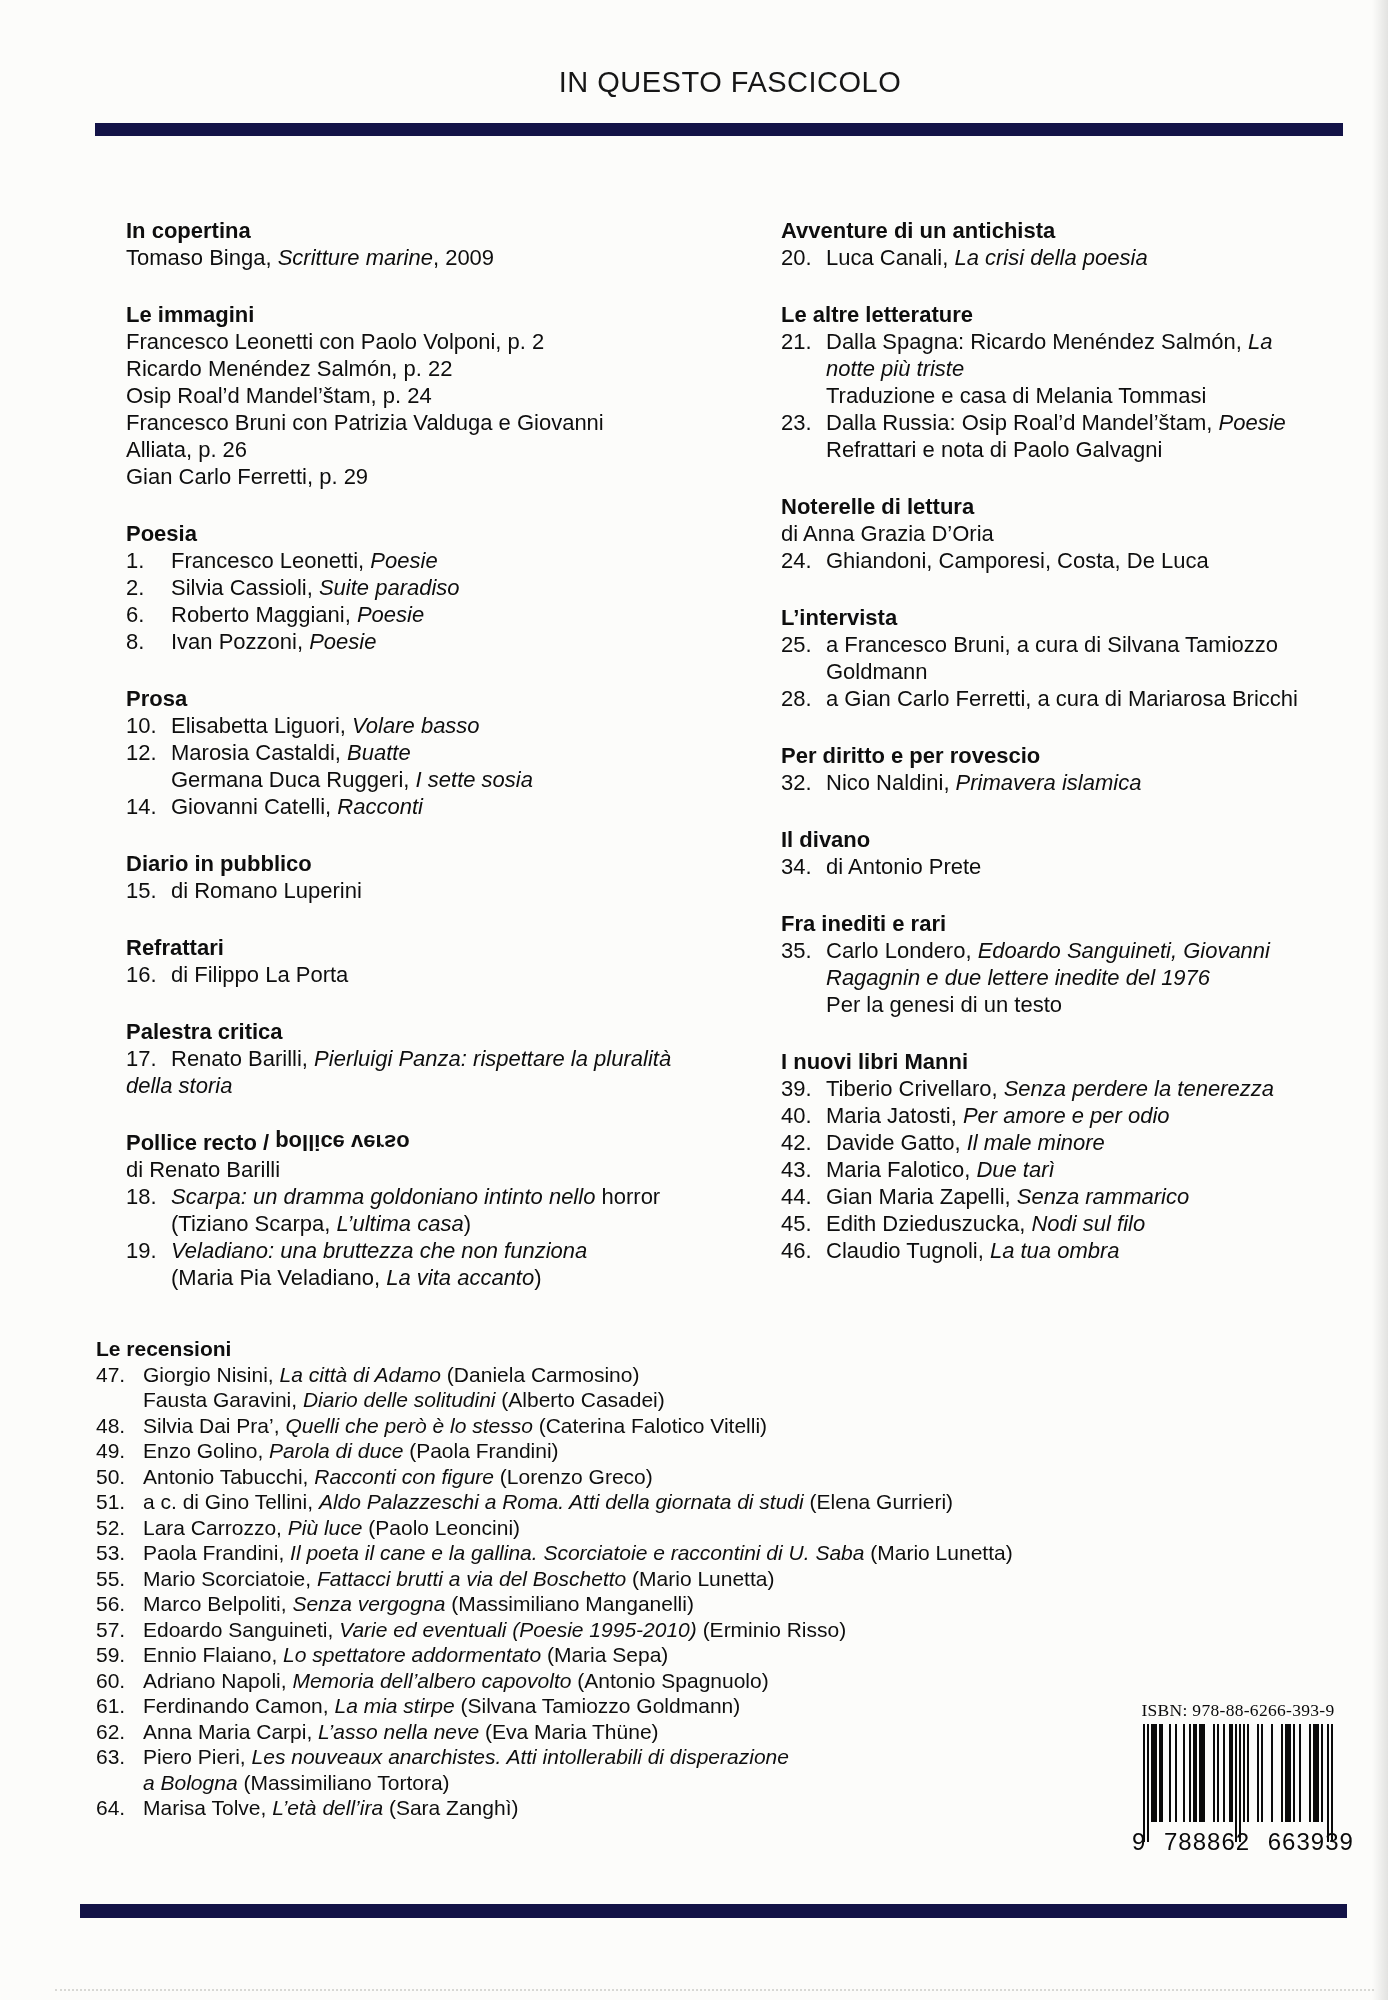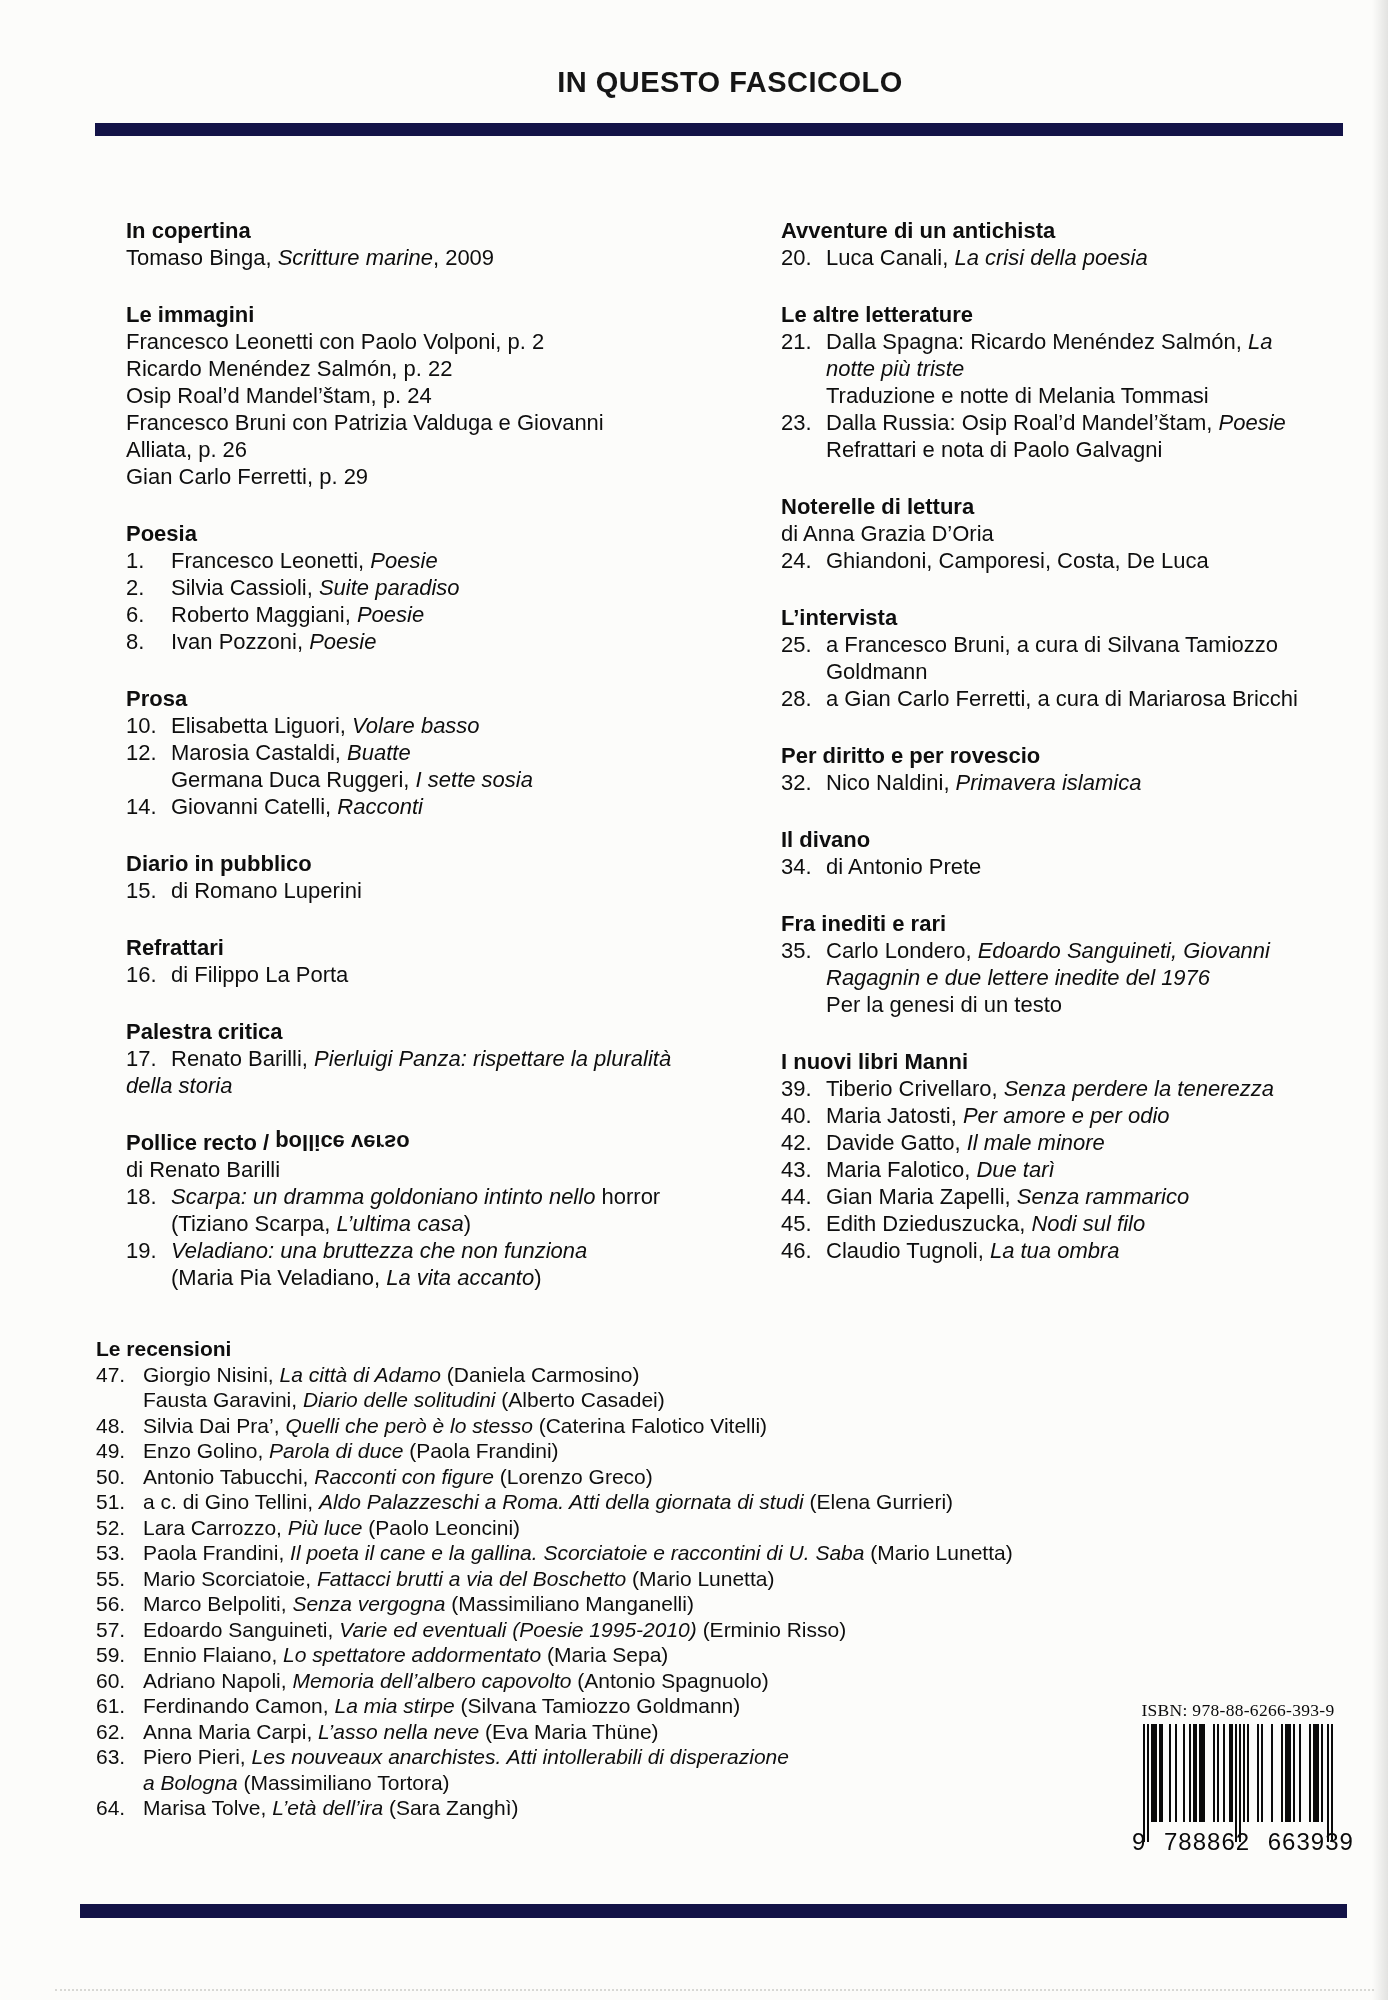--- a/index.html
+++ b/index.html
@@ -12,21 +12,21 @@
   .page-edge-right{
     position:absolute;top:0;right:0;width:16px;height:2000px;
     background:linear-gradient(to right,rgba(0,0,0,0) 0%,rgba(0,0,0,.04) 40%,rgba(0,0,0,.10) 100%);
   }
   .page-edge-bottom{
     position:absolute;left:55px;right:14px;top:1989px;
     border-top:2px dotted #c6c6c0;opacity:.65;
   }
   .title{
     position:absolute;left:300px;top:66px;width:860px;
-    text-align:center;font-size:29px;font-weight:700;letter-spacing:.5px;color:#161616;
+    text-align:center;font-size:29px;font-weight:400;letter-spacing:.5px;color:#161616;
     white-space:nowrap;
   }
   .rule{position:absolute;background:#131347;}
   .rule-top{left:95px;top:123px;width:1248px;height:13px;}
   .rule-bottom{left:80px;top:1904px;width:1267px;height:14px;}
   .col{position:absolute;top:217px;margin-left:26px;}
   .col-left{left:100px;width:640px;}
   .col-right{left:755px;width:610px;}
   .section{margin-bottom:30px;}
   .line{font-size:22px;line-height:27px;white-space:nowrap;}
@@ -113,21 +113,21 @@
   </div>
 <div class="col col-right" id="col-right">
     <div class="section">
       <div class="line heading"><span>Avventure di un antichista</span></div>
       <div class="line"><span class="num">20.</span><span>Luca Canali, </span><span class="it">La crisi della poesia</span></div>
     </div>
     <div class="section">
       <div class="line heading"><span>Le altre letterature</span></div>
       <div class="line"><span class="num">21.</span><span>Dalla Spagna: Ricardo Menéndez Salmón, </span><span class="it">La</span></div>
       <div class="line cont"><span class="it">notte più triste</span></div>
-      <div class="line cont"><span>Traduzione e notte di Melania Tommasi</span></div>
+      <div class="line cont"><span>Traduzione e casa di Melania Tommasi</span></div>
       <div class="line"><span class="num">23.</span><span>Dalla Russia: Osip Roal’d Mandel’štam, </span><span class="it">Poesie</span></div>
       <div class="line cont"><span>Refrattari e nota di Paolo Galvagni</span></div>
     </div>
     <div class="section">
       <div class="line heading"><span>Noterelle di lettura</span></div>
       <div class="line"><span>di Anna Grazia D’Oria</span></div>
       <div class="line"><span class="num">24.</span><span>Ghiandoni, Camporesi, Costa, De Luca</span></div>
     </div>
     <div class="section">
       <div class="line heading"><span>L’intervista</span></div>

